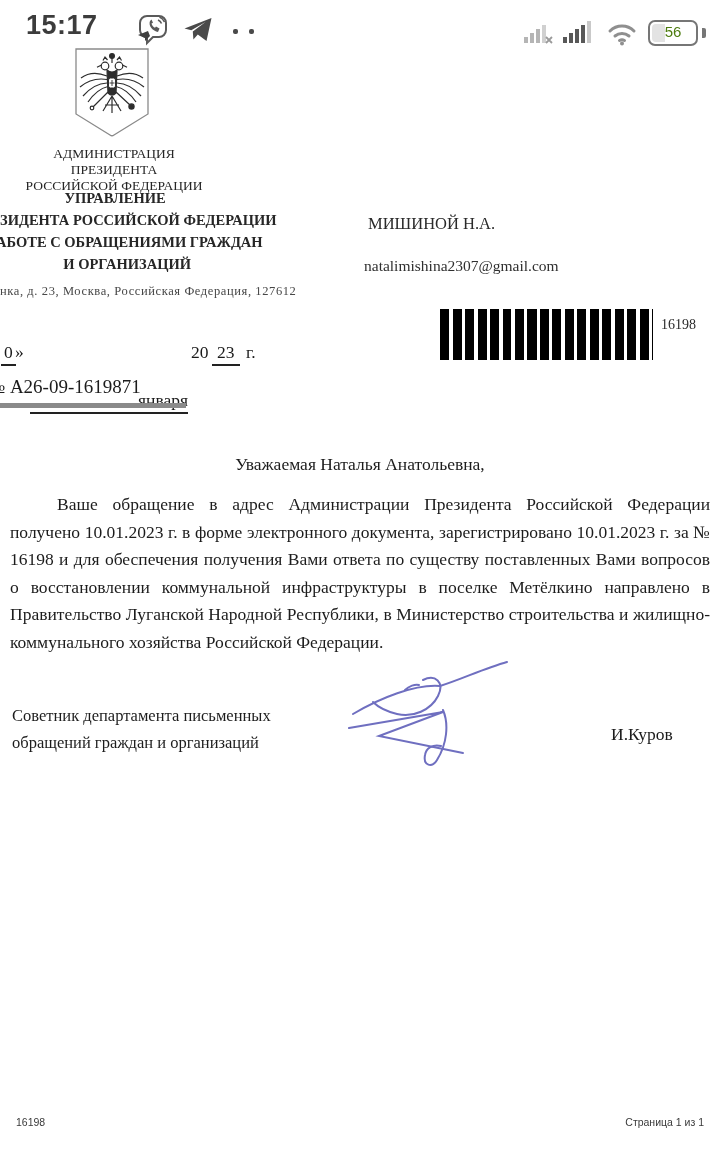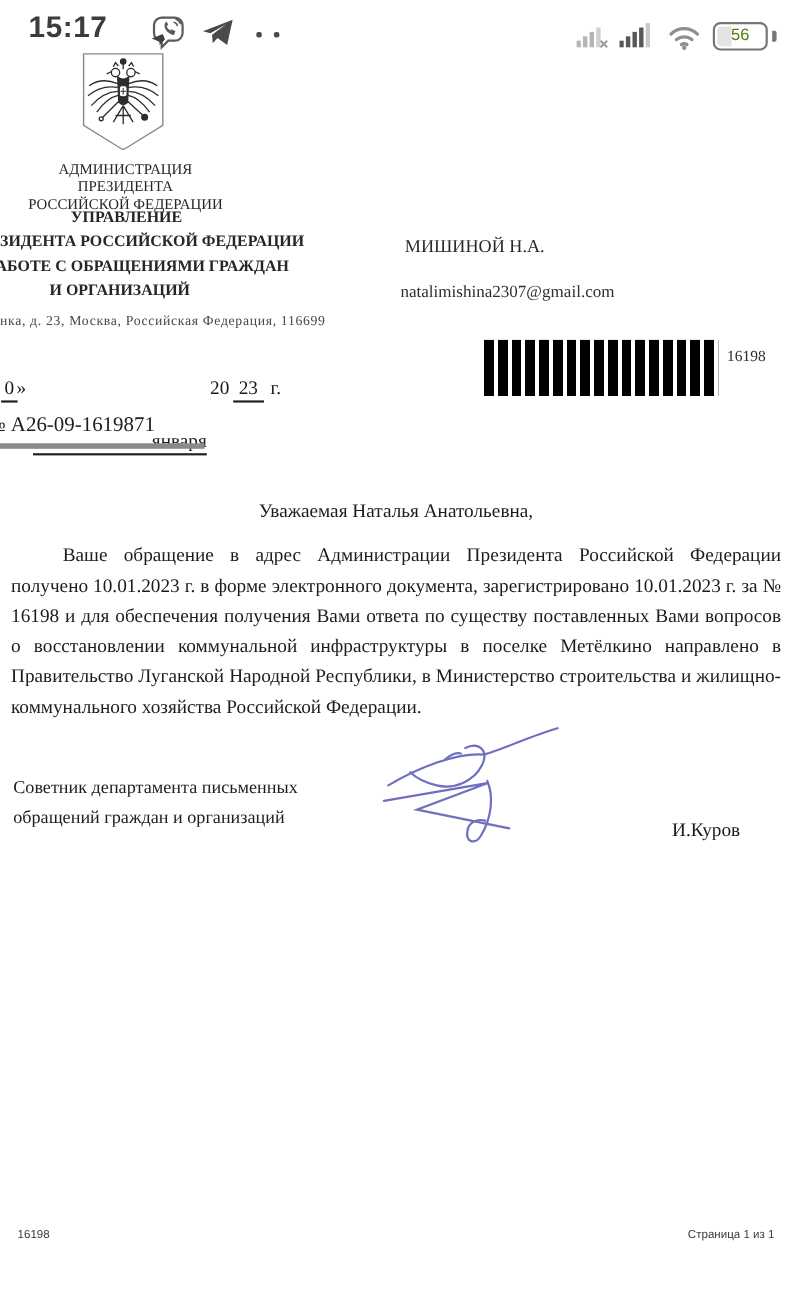--- a/index.html
+++ b/index.html
@@ -40,21 +40,21 @@
   .d-20{position:absolute;left:191px;top:4px;}
   .d-23{position:absolute;left:212px;top:4px;padding:0 5px 1px 5px;}
   .d-g{position:absolute;left:246px;top:4px;}
   .refline{left:-13px;top:376px;font-size:19px;color:#1c1c1c;white-space:nowrap;}
   .graybar{left:0;top:403px;width:186px;height:5px;background:#8a8a8a;}
   
   .salutation{left:0;top:454px;width:720px;text-align:center;font-size:17.5px;color:#1c1c1c;}
   .body-par{left:10px;top:491px;width:700px;font-size:17.5px;line-height:27.5px;
     text-align:justify;text-indent:47px;color:#1c1c1c;}
   .sign-title{left:12px;top:702px;font-size:16.5px;line-height:27px;color:#1d1d1d;}
-  .sign-name{left:611px;top:724px;font-size:17.5px;color:#1c1c1c;margin-top:20px;}
+  .sign-name{left:611px;top:724px;font-size:17.5px;color:#1c1c1c;}
   
   .footer-left{left:16px;top:1116px;font-family:"Liberation Sans","DejaVu Sans",sans-serif;
     font-size:10.5px;color:#3a3a3a;}
   .footer-right{left:0;top:1116px;width:704px;text-align:right;
     font-family:"Liberation Sans","DejaVu Sans",sans-serif;font-size:10.5px;color:#3a3a3a;}
 </style>
 </head>
 <body>
 
 <div class="screen">
@@ -140,23 +140,23 @@
     </svg>
 
     <div class="abs org">
       <div>АДМИНИСТРАЦИЯ ПРЕЗИДЕНТА</div>
       <div>РОССИЙСКОЙ ФЕДЕРАЦИИ</div>
     </div>
 
     <div class="abs dept" style="left:60px;top:190px;width:110px;text-align:center">УПРАВЛЕНИЕ</div>
     <div class="abs dept" style="left:0px;top:212px">ЗИДЕНТА РОССИЙСКОЙ ФЕДЕРАЦИИ</div>
     <div class="abs dept" style="left:-11px;top:234px">РАБОТЕ С ОБРАЩЕНИЯМИ ГРАЖДАН</div>
-    <div class="abs dept" style="left:45px;top:256px;width:146px;text-align:left">И ОРГАНИЗАЦИЙ</div>
+    <div class="abs dept" style="left:45px;top:256px;width:146px;text-align:right">И ОРГАНИЗАЦИЙ</div>
 
-    <div class="abs addr">нка, д. 23, Москва, Российская Федерация, 116699</div>
+    <div class="abs addr">нка, д. 23, Москва, Российская Федерация, 127612</div>
 
     <div class="abs recipient-name">МИШИНОЙ Н.А.</div>
     <div class="abs recipient-email">natalimishina2307@gmail.com</div>
 
     <div class="abs barcode"></div>
     <div class="abs barcode-num">16198</div>
 
     <div class="abs dateline">
       <span class="d-day u">0</span>
       <span class="d-q">»</span>

